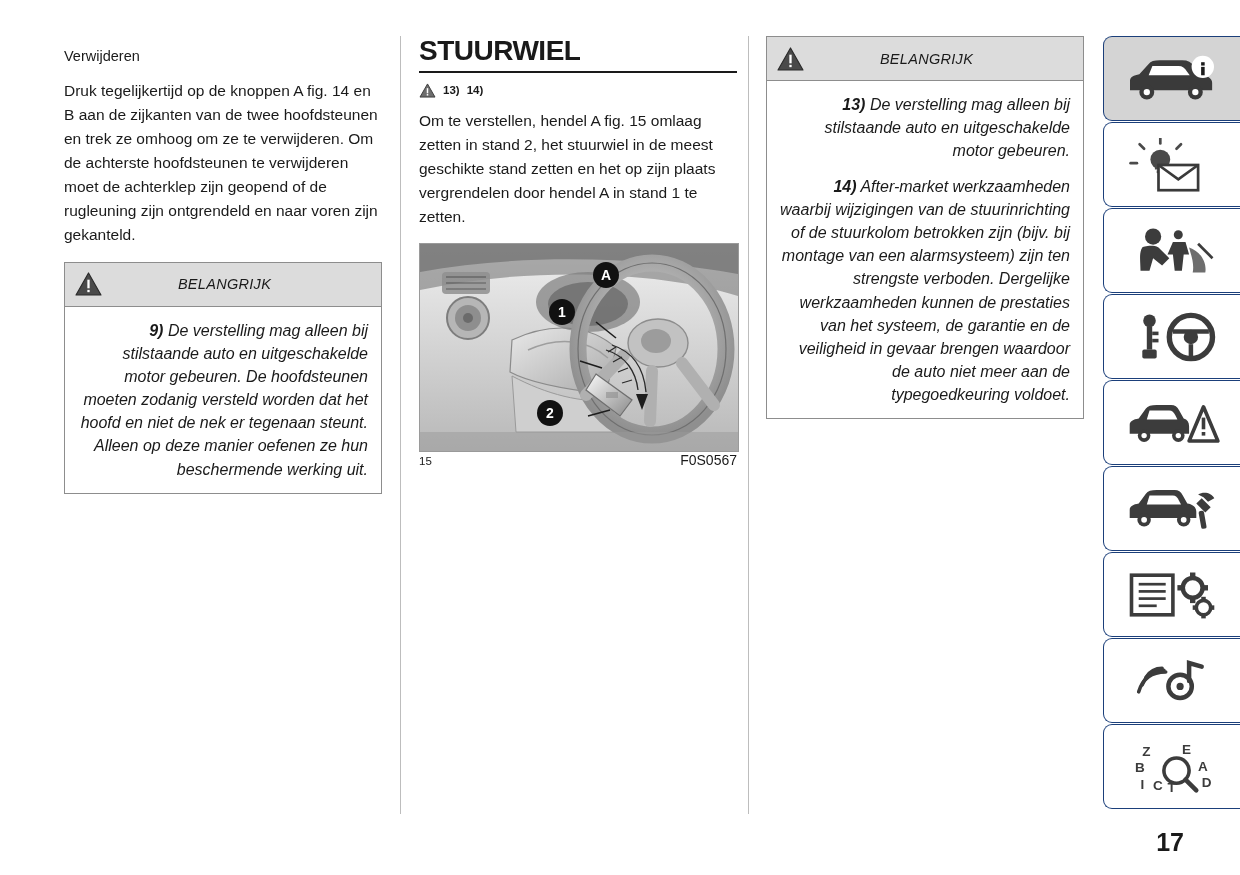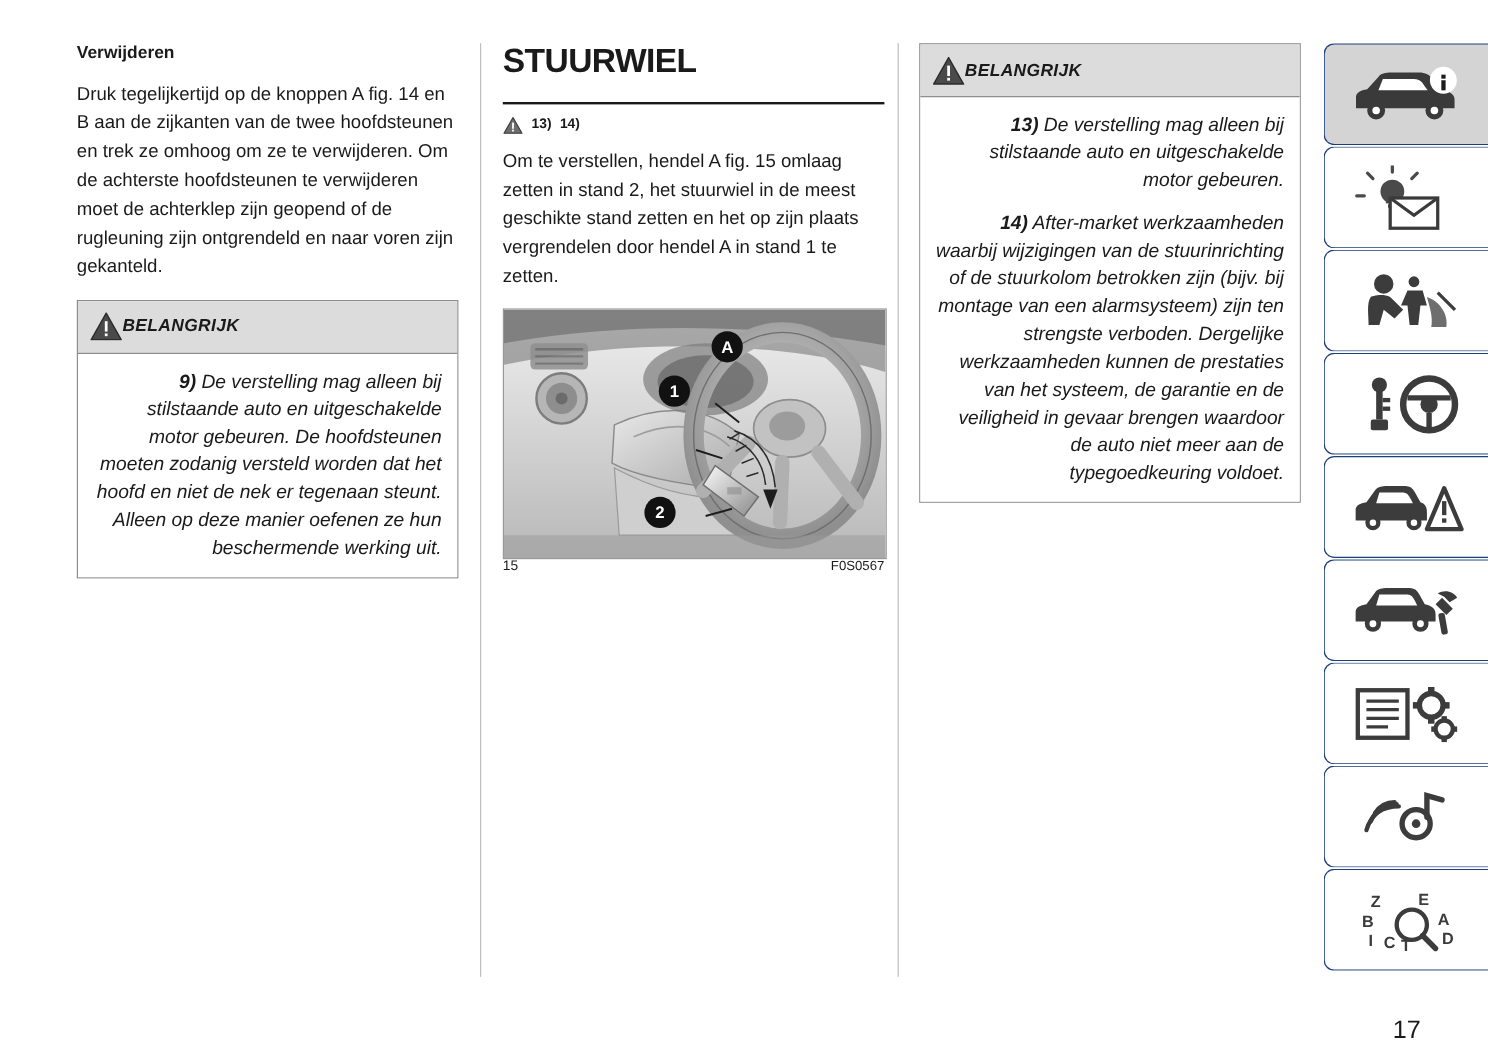--- a/index.html
+++ b/index.html
@@ -38,35 +38,35 @@
     width: 1px;
     height: 778px;
     background: #bdbdbd;
   }
   .divider-1 { left: 400px; }
   .divider-2 { left: 748px; }
 
   
   .section-heading {
     font-size: 14.5px;
-    font-weight: bold;
-    margin: 0 0 14px 0;
+    font-weight: normal;
+    margin: 12px 0 14px 0;
     line-height: 1.2;
   }
   .body-text {
     font-size: 15.5px;
     line-height: 1.55;
     margin: 11px 0 10px 0;
   }
   .chapter-title {
     font-size: 28px;
     font-weight: bold;
     letter-spacing: -0.5px;
     margin: 0;
-    padding: 0 0 18px 0;
+    padding: 0 0 4px 0;
     line-height: 1.1;
   }
   .chapter-rule {
     border: none;
     border-top: 2px solid #1a1a1a;
     margin: 0 0 10px 0;
   }
 
   
   .warn-refs {
@@ -101,23 +101,23 @@
     padding: 0 10px;
     position: relative;
   }
   .important-header .tri-large {
     width: 27px;
     height: 24px;
     flex: none;
   }
   .important-title {
     flex: 1;
-    text-align: left;
+    text-align: center;
     font-size: 14.5px;
-    font-weight: bold;
+    font-weight: normal;
     font-style: italic;
     letter-spacing: 0.3px;
     padding-right: 24px;
   }
   .important-body {
     padding: 12px 13px 12px 13px;
     background: #ffffff;
   }
   .important-body p {
     font-size: 16px;
@@ -145,21 +145,21 @@
     position: relative;
     overflow: hidden;
   }
   .figure-caption {
     display: flex;
     justify-content: space-between;
     align-items: baseline;
     margin-top: 0;
     font-size: 11.5px;
   }
-  .figure-caption .fig-code { font-size: 11px; }
+  .figure-caption .fig-code { font-size: 14px; }
 
   
   .callout {
     position: absolute;
     width: 26px;
     height: 26px;
     border-radius: 50%;
     background: #111;
     color: #fff;
     font-size: 14px;
@@ -192,23 +192,23 @@
     justify-content: center;
   }
   .tab + .tab { margin-top: 1px; }
   .tab.active {
     background: #d4d4d4;
   }
 
   .page-number {
     position: absolute;
     right: 56px;
-    bottom: 4px;
-    font-size: 21px;
-    font-weight: normal;
+    bottom: 18px;
+    font-size: 25px;
+    font-weight: bold;
   }
 </style>
 </head>
 <body>
 
 <div class="page">
 
   <div class="col-divider divider-1"></div>
   <div class="col-divider divider-2"></div>
 

